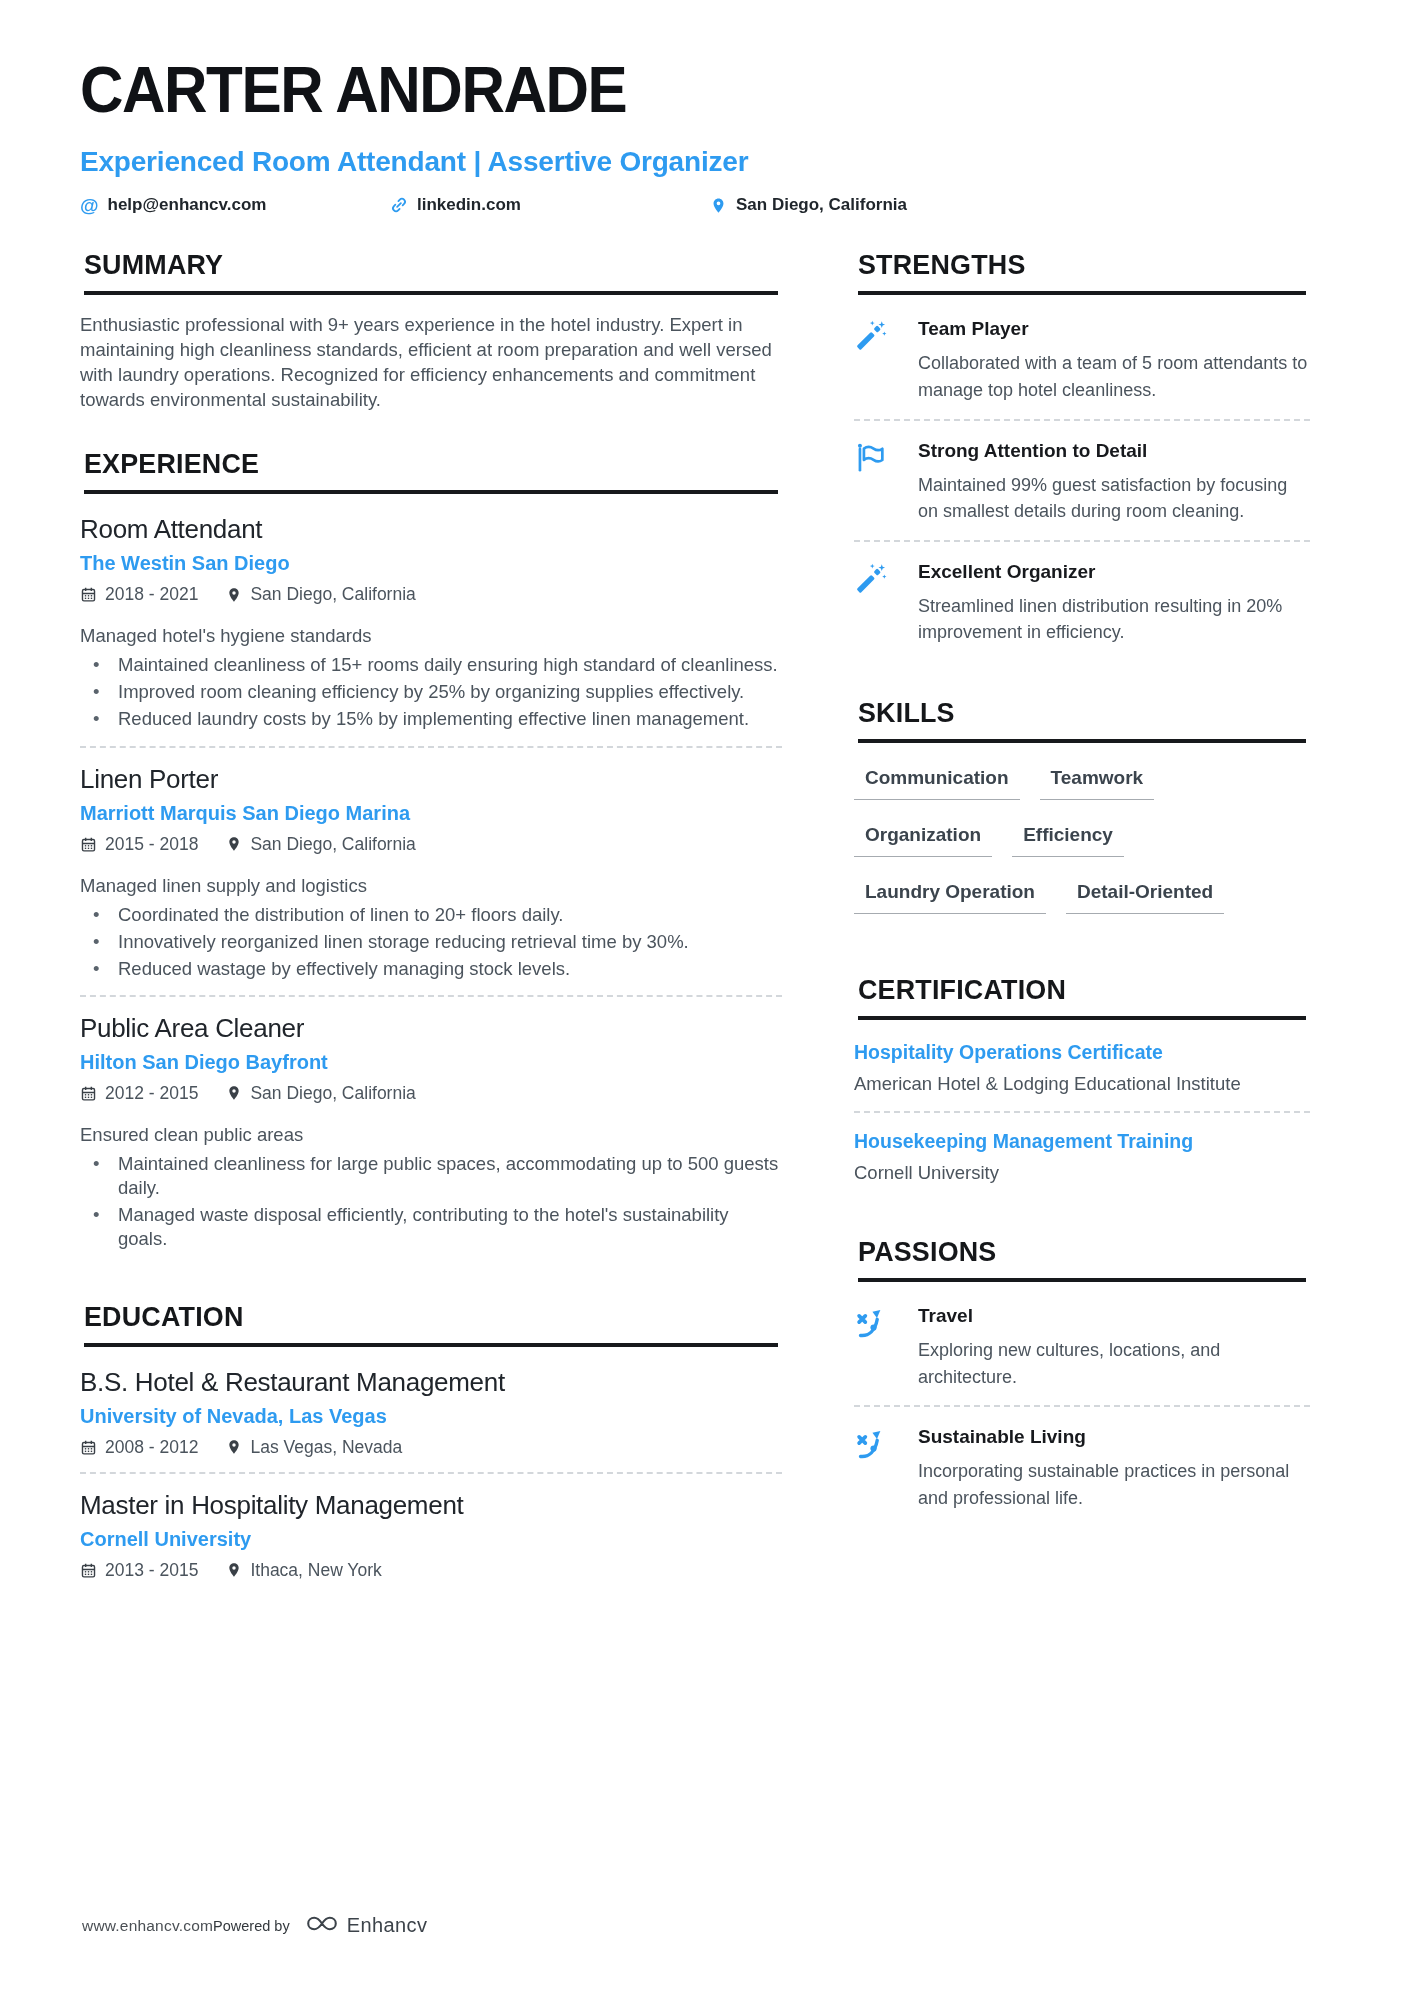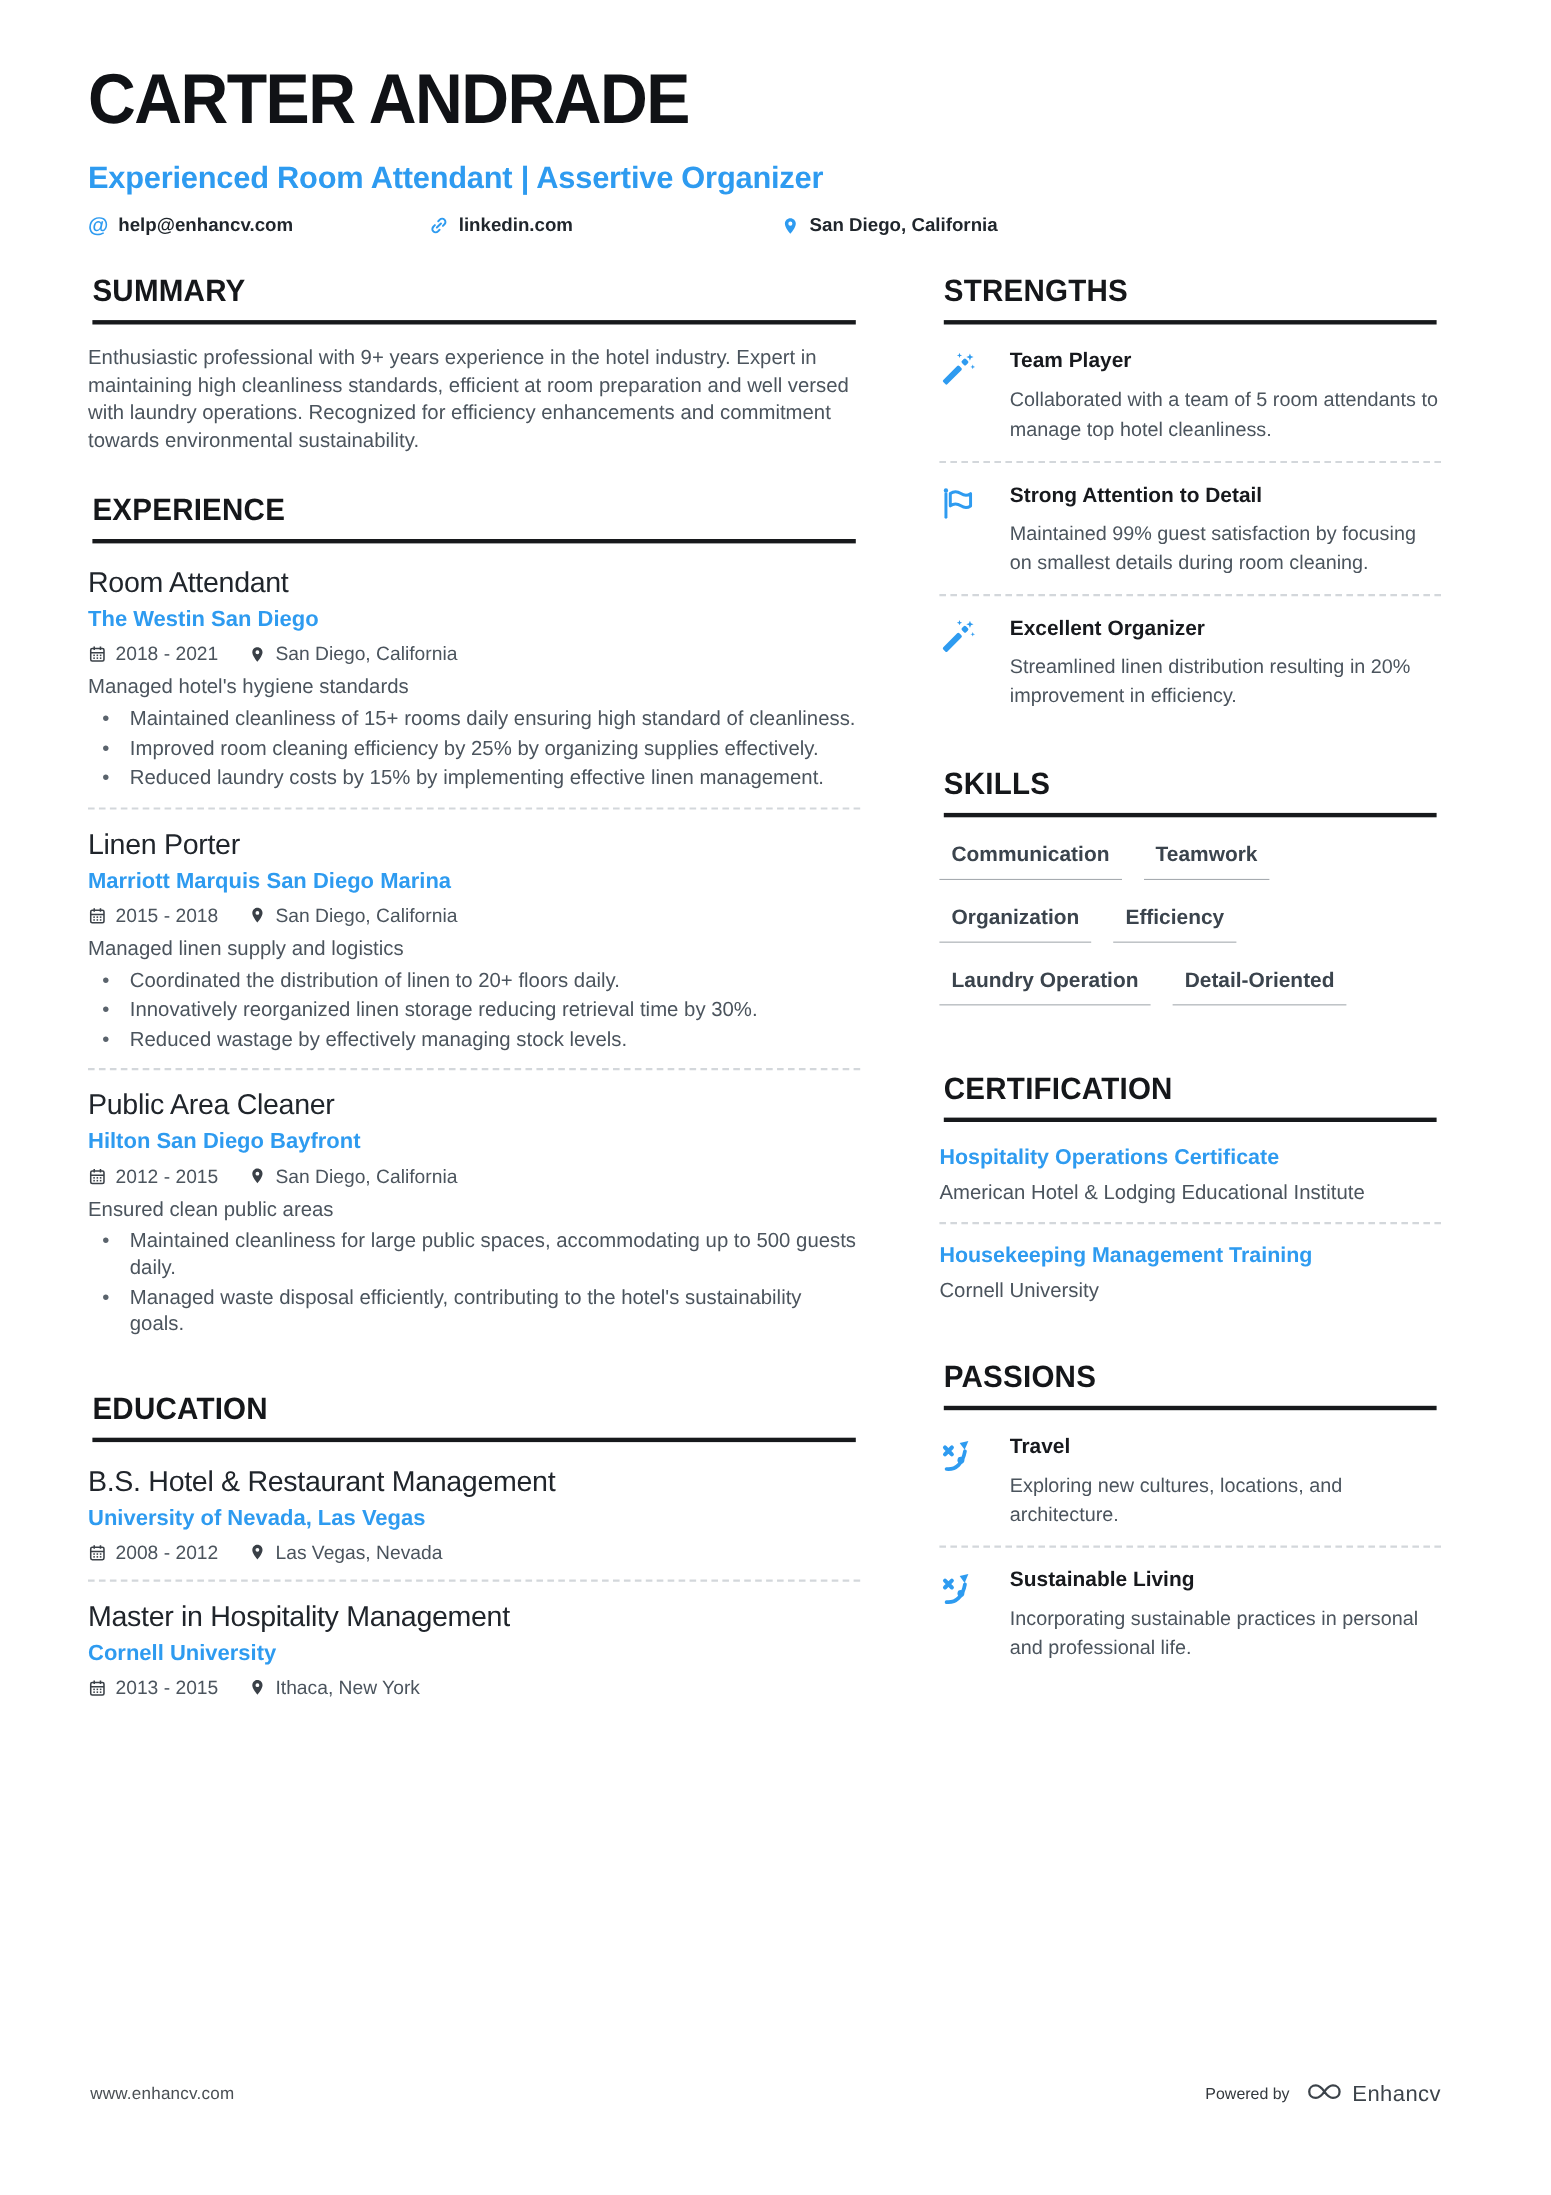--- a/index.html
+++ b/index.html
@@ -32,40 +32,40 @@
 
   .dash{ border-top:2px dashed #d3d7db; height:0; }
 
   
   .job{ padding:16px 0 14px; }
   .job-title{ margin:0; font-size:26px; font-weight:400; color:#20252b; letter-spacing:-.3px; }
   .job-company{ margin-top:7px; font-size:20px; font-weight:700; color:var(--accent); }
   .meta-row{ display:flex; align-items:center; gap:28px; margin-top:9px; }
   .meta-item{ display:flex; align-items:center; gap:8px; font-size:17.5px; color:var(--body); }
   .meta-item .micon{ color:var(--meta-icon); display:inline-flex; }
-  .job-summary{ margin-top:8px; font-size:18.5px; color:var(--body); }
+  .job-summary{ margin-top:20px; font-size:18.5px; color:var(--body); }
   .bullets{ margin:6px 0 0; padding:0; list-style:none; }
   .bullets li{ position:relative; padding-left:38px; font-size:18.5px; line-height:1.3; color:var(--body); margin-top:3px; }
   .bullets li::before{ content:"•"; position:absolute; left:13px; top:0; color:#5a636c; }
 
   
   .ritem{ display:flex; padding:17px 0 15px; }
   .ritem-icon{ flex:none; width:64px; padding-top:3px; color:var(--accent); }
   .ritem-title{ margin:2px 0 0; font-size:19px; font-weight:700; color:#17191d; }
   .ritem-text{ margin:10px 0 0; font-size:18px; line-height:1.48; color:var(--body); }
 
   .skills{ display:flex; flex-wrap:wrap; margin-top:24px; }
   .skill{ font-size:19px; font-weight:700; color:#3b444d; padding:0 11px 10px; border-bottom:1px solid #a6abb0; margin:0 20px 24px 0; }
 
   .cert{ padding:17px 0 14px; }
   .cert-title{ margin:0; font-size:19.5px; font-weight:700; color:var(--accent); }
   .cert-org{ margin-top:8px; font-size:18.5px; line-height:1.35; color:var(--body); }
 
   
-  .footer{ position:absolute; left:82px; right:100px; bottom:77px; display:flex; justify-content:space-between; align-items:center; }
+  .footer{ position:absolute; left:82px; right:100px; bottom:56px; display:flex; justify-content:flex-start; align-items:center; }
   .site{ font-size:15.5px; color:#4a4f54; letter-spacing:.2px; }
   .powered{ display:flex; align-items:center; gap:15px; }
   .powered-label{ font-size:14.5px; color:#33383d; }
   .brand-wrap{ display:flex; align-items:center; gap:8px; color:#3c434a; }
   .brand{ font-size:20px; color:#3c434a; letter-spacing:.4px; }
 </style>
 </head>
 <body>
 
 <div class="page">

